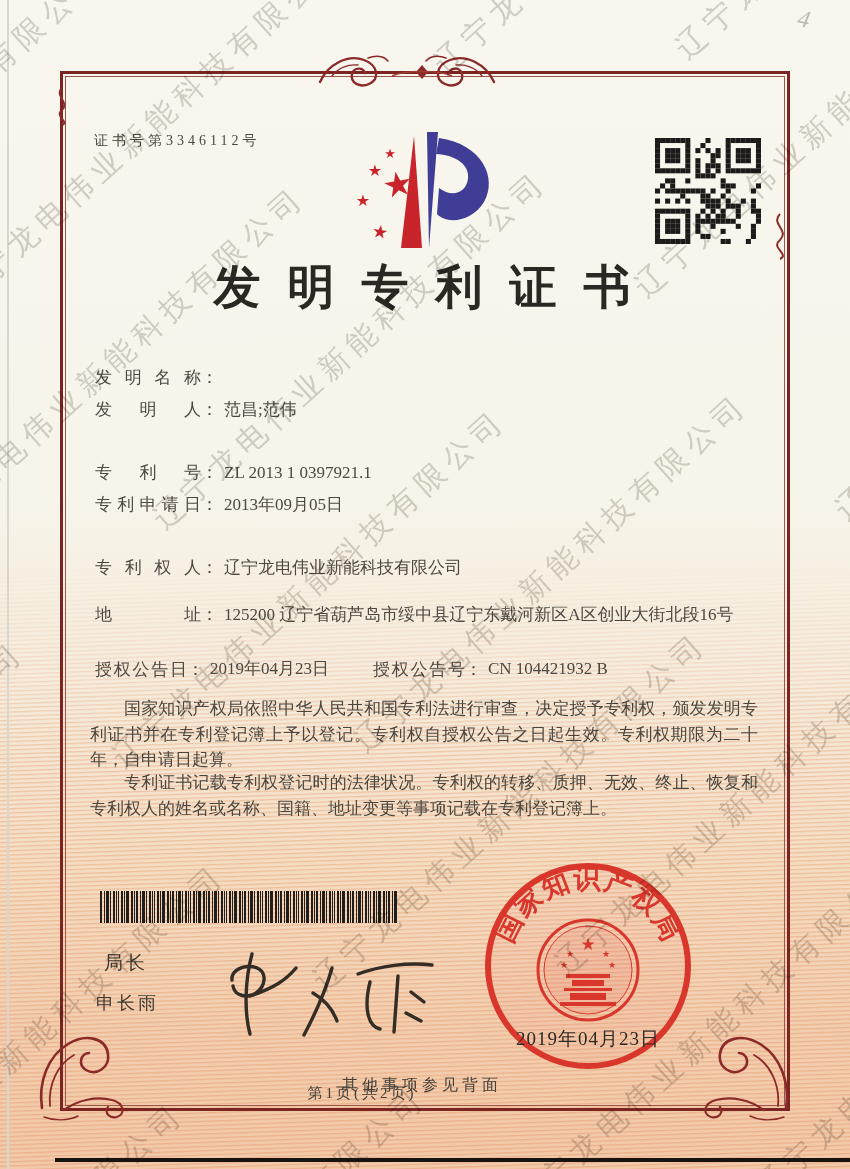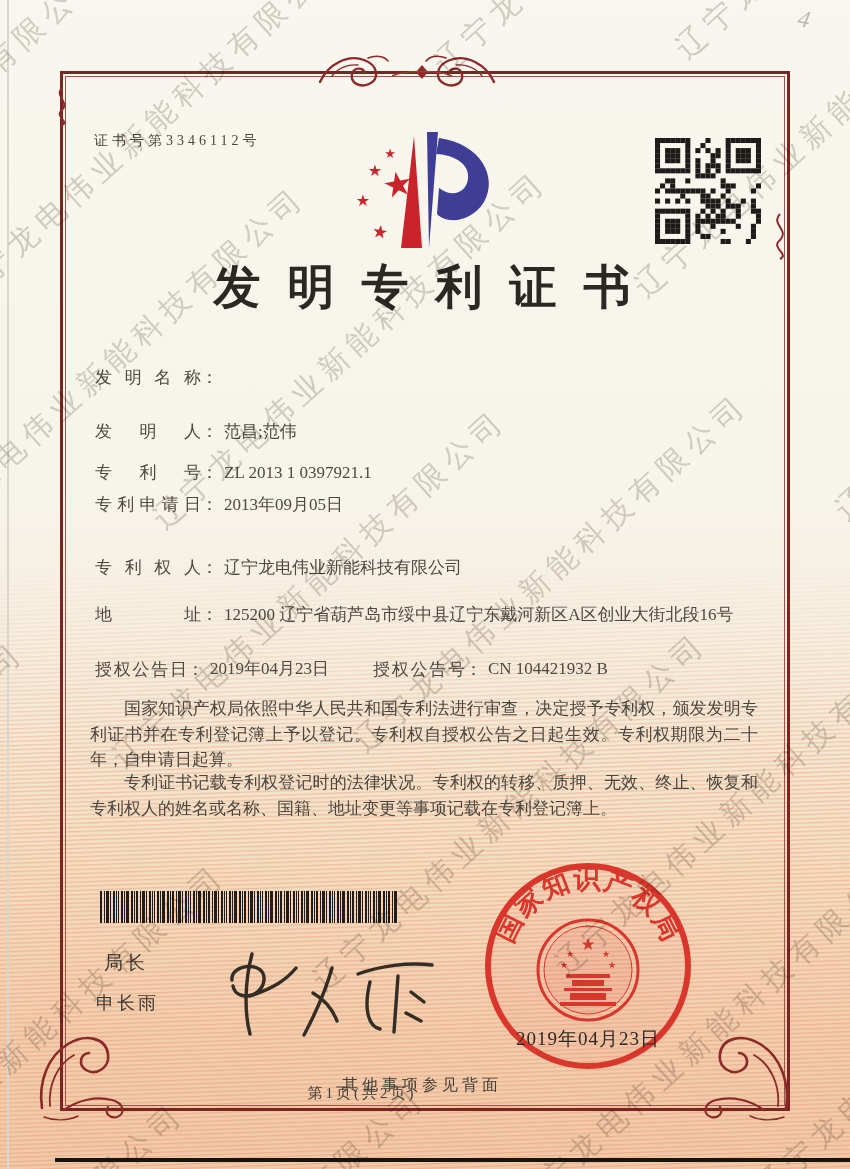--- a/index.html
+++ b/index.html
@@ -35,21 +35,21 @@
   .qr{position:absolute;left:655px;top:138px;z-index:4;}
 
   .title{position:absolute;left:60px;top:256px;width:724px;z-index:4;margin:0;
     text-align:center;font-size:47px;font-weight:bold;color:#2b2722;
     letter-spacing:27px;text-indent:27px;}
 
   .row{position:absolute;left:95px;width:670px;z-index:4;font-size:17px;color:#4e4842;display:flex;align-items:center;}
   .lbl{display:inline-block;width:106px;text-align:justify;text-align-last:justify;flex:0 0 106px;}
   .colon{flex:0 0 auto;}
   .val{display:inline-block;margin-left:6px;max-width:545px;line-height:22px;}
-  .r1{top:366px}.r2{top:420px}.r3{top:461px}.r4{top:493px}.r5{top:556px}.r6{top:603px}
+  .r1{top:366px}.r2{top:398px}.r3{top:461px}.r4{top:493px}.r5{top:556px}.r6{top:603px}
   .r7{top:658px}
   .r7 .pair2{margin-left:44px;display:flex;}
   .r7 .pair2 .lbl{width:92px;flex:0 0 92px;}
 
   .para{position:absolute;left:90px;width:668px;z-index:4;margin:0;
     font-size:17px;line-height:25.5px;color:#4b453e;text-align:justify;text-indent:2em;}
   .p1{top:696px}.p2{top:770px}
 
   .barcode{position:absolute;left:100px;top:891px;z-index:4;}
 

